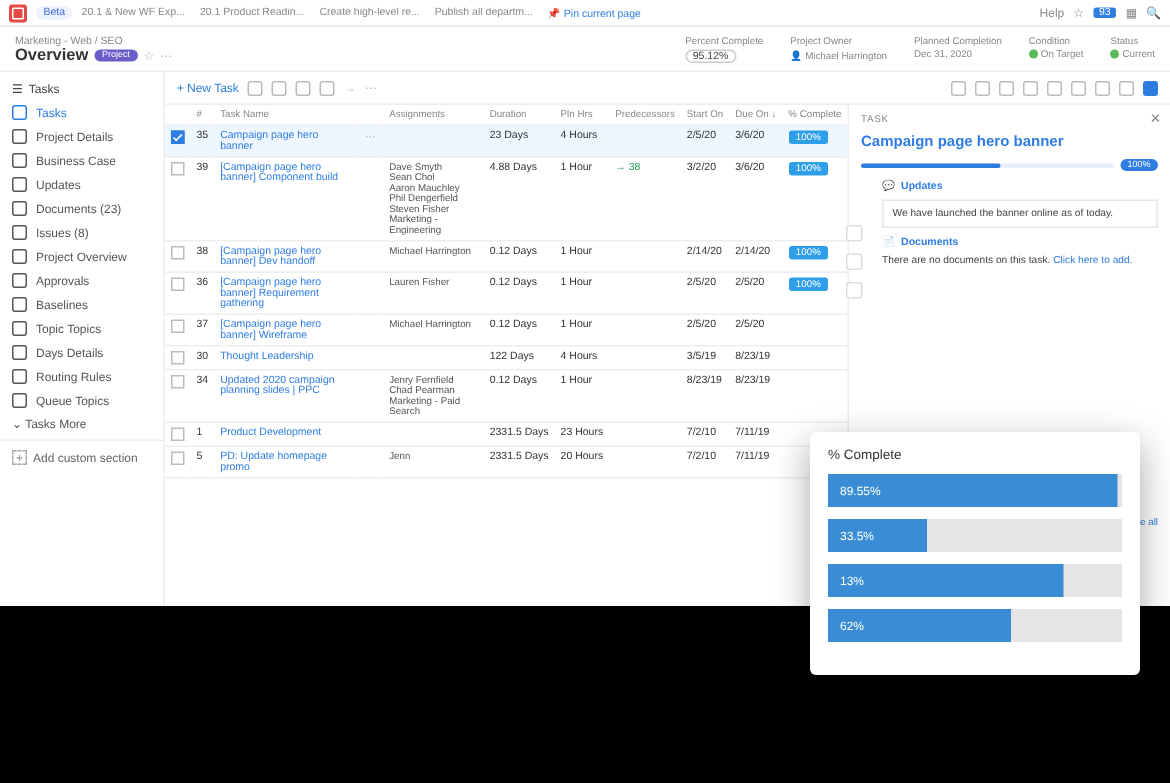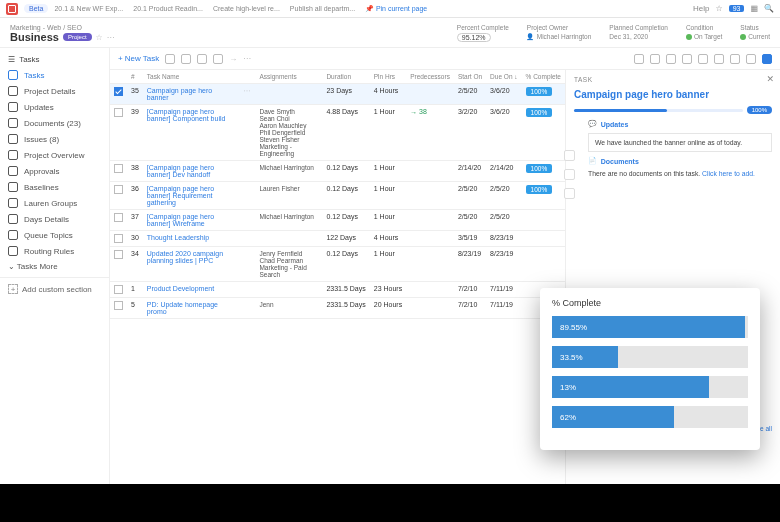--- a/index.html
+++ b/index.html
@@ -1,17 +1,17 @@
 <!DOCTYPE html>
 <html><head>
 <meta charset="utf-8">
 <style>
   * { box-sizing: border-box; margin: 0; padding: 0; font-family: -apple-system, "Segoe UI", Helvetica, Arial, sans-serif; }
   body { background: #000; width: 780px; height: 522px; overflow: hidden; position: relative; }
-  .app { background: #fff; width: 780px; height: 484px; display: flex; flex-direction: column; font-size: 8px; color: #333; position: relative; }
+  .app { background: #fff; width: 780px; height: 404px; display: flex; flex-direction: column; font-size: 8px; color: #333; position: relative; }
   .topbar { height: 18px; background: #fff; border-bottom: 1px solid #e5e5e5; display: flex; align-items: center; padding: 0 6px; gap: 6px; }
   .logo { width: 12px; height: 12px; background: #e34c45; border-radius: 2px; position:relative;}
   .logo:after{content:"";position:absolute;inset:2px;border:1px solid #fff;border-radius:1px;}
   .beta { background:#eef3ff;color:#3a6cd6;border-radius:6px;padding:1px 5px;font-size:7px;}
   .tabs { display:flex; gap:10px; color:#888; font-size:7px; flex:1;}
   .tabs span{white-space:nowrap;overflow:hidden;text-overflow:ellipsis;max-width:70px;}
   .pin {color:#2f7de1;}
   .right-tools{display:flex;gap:6px;align-items:center;color:#888;}
   .badge-blue{background:#2f7de1;color:#fff;border-radius:2px;padding:0 4px;font-size:7px;}
 
@@ -97,21 +97,21 @@
       <span class="badge-blue">93</span>
       <span>▦</span>
       <span>🔍</span>
     </div>
   </div>
 
   <div class="page-header">
     <div class="ph-left">
       <div class="crumbs">Marketing - Web / SEO</div>
       <div class="pg-title">
-        <h1>Business</h1>
+        <h1>Overview</h1>
         <span class="proj-chip">Project</span>
         <span class="star">☆</span>
         <span class="star">⋯</span>
       </div>
     </div>
     <div class="ph-stats">
       <div class="col">
           <span>Percent Complete</span>
           <span class="pill">95.12%</span>
         </div>
@@ -144,20 +144,24 @@
           <div class="side-item active">
             <span class="s-icon"></span>
             <span>Tasks</span>
           </div>
           <div class="side-item">
             <span class="s-icon"></span>
             <span>Project Details</span>
           </div>
           <div class="side-item">
             <span class="s-icon"></span>
+            <span>Business Case</span>
+          </div>
+          <div class="side-item">
+            <span class="s-icon"></span>
             <span>Updates</span>
           </div>
           <div class="side-item">
             <span class="s-icon"></span>
             <span>Documents (23)</span>
           </div>
           <div class="side-item">
             <span class="s-icon"></span>
             <span>Issues (8)</span>
           </div>
@@ -168,33 +172,33 @@
           <div class="side-item">
             <span class="s-icon"></span>
             <span>Approvals</span>
           </div>
           <div class="side-item">
             <span class="s-icon"></span>
             <span>Baselines</span>
           </div>
           <div class="side-item">
             <span class="s-icon"></span>
-            <span>Lauren Groups</span>
+            <span>Topic Topics</span>
           </div>
           <div class="side-item">
             <span class="s-icon"></span>
             <span>Days Details</span>
           </div>
           <div class="side-item">
             <span class="s-icon"></span>
+            <span>Routing Rules</span>
+          </div>
+          <div class="side-item">
+            <span class="s-icon"></span>
             <span>Queue Topics</span>
-          </div>
-          <div class="side-item">
-            <span class="s-icon"></span>
-            <span>Routing Rules</span>
           </div>
         </div>
       <div class="show-more">⌄ <span>Tasks More</span></div>
       <div class="divider"></div>
       <div class="add-sec">
           <span class="plus-box">+</span>
           <span>Add custom section</span>
         </div>
     </div>
 

